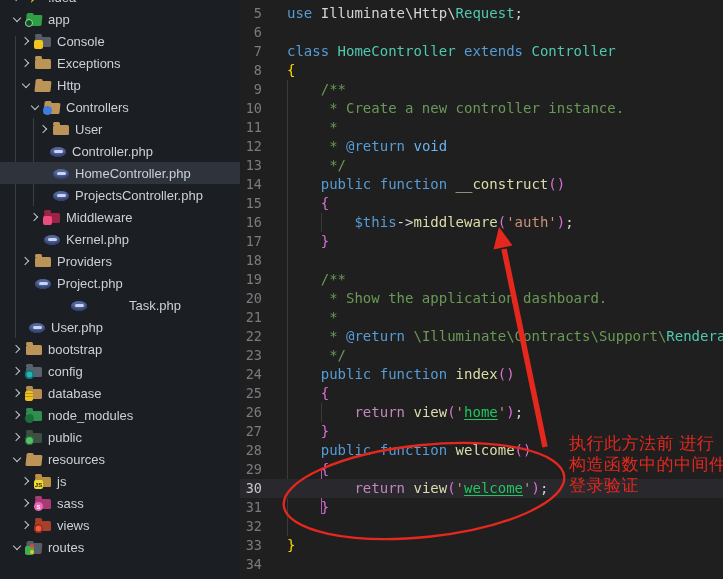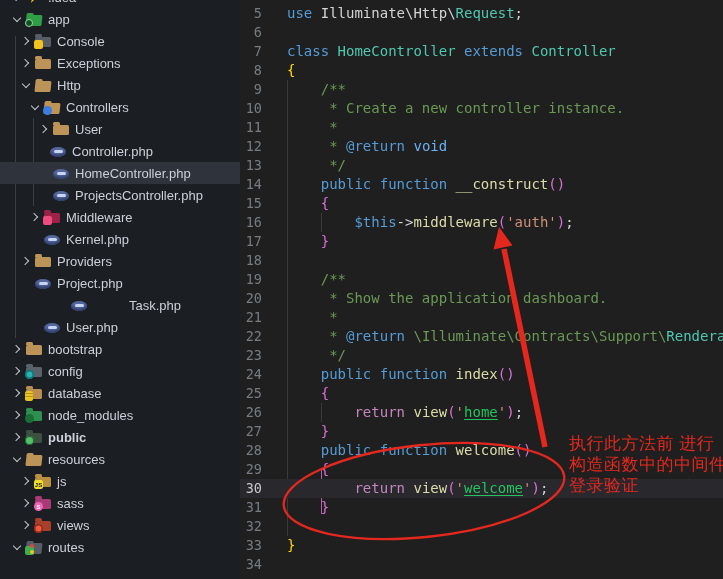--- a/index.html
+++ b/index.html
@@ -176,21 +176,21 @@
           </span>
           <span class="lbl">Project.php</span>
         </div>
         <div class="row" style="padding-left: 17px; gap: 36px;">
           <span class="chev none"></span>
           <span class="ic ic-php">
             <i class="phpov"></i>
           </span>
           <span class="lbl">Task.php</span>
         </div>
-        <div class="row" style="padding-left: 26px;">
+        <div class="row" style="padding-left: 11px;">
           <span class="chev none"></span>
           <span class="ic ic-php">
             <i class="phpov"></i>
           </span>
           <span class="lbl">User.php</span>
         </div>
         <div class="row" style="padding-left: 8px;">
           <span class="chev collapsed"></span>
           <span class="ic ic-folder">
             <i class="fold"></i>
@@ -214,21 +214,21 @@
           <span class="lbl">database</span>
         </div>
         <div class="row" style="padding-left: 8px; align-items: center;">
           <span class="chev collapsed"></span>
           <span class="ic ic-node">
             <i class="fold"></i>
             <i class="bdg"></i>
           </span>
           <span class="lbl">node_modules</span>
         </div>
-        <div class="row" style="padding-left: 8px; font-weight: bold;">
+        <div class="row" style="padding-left: 8px;">
           <span class="chev collapsed"></span>
           <span class="ic ic-public">
             <i class="fold"></i>
             <i class="bdg"></i>
           </span>
           <span class="lbl">public</span>
         </div>
         <div class="row" style="padding-left: 8px;">
           <span class="chev expanded"></span>
           <span class="ic ic-folder-open open">

